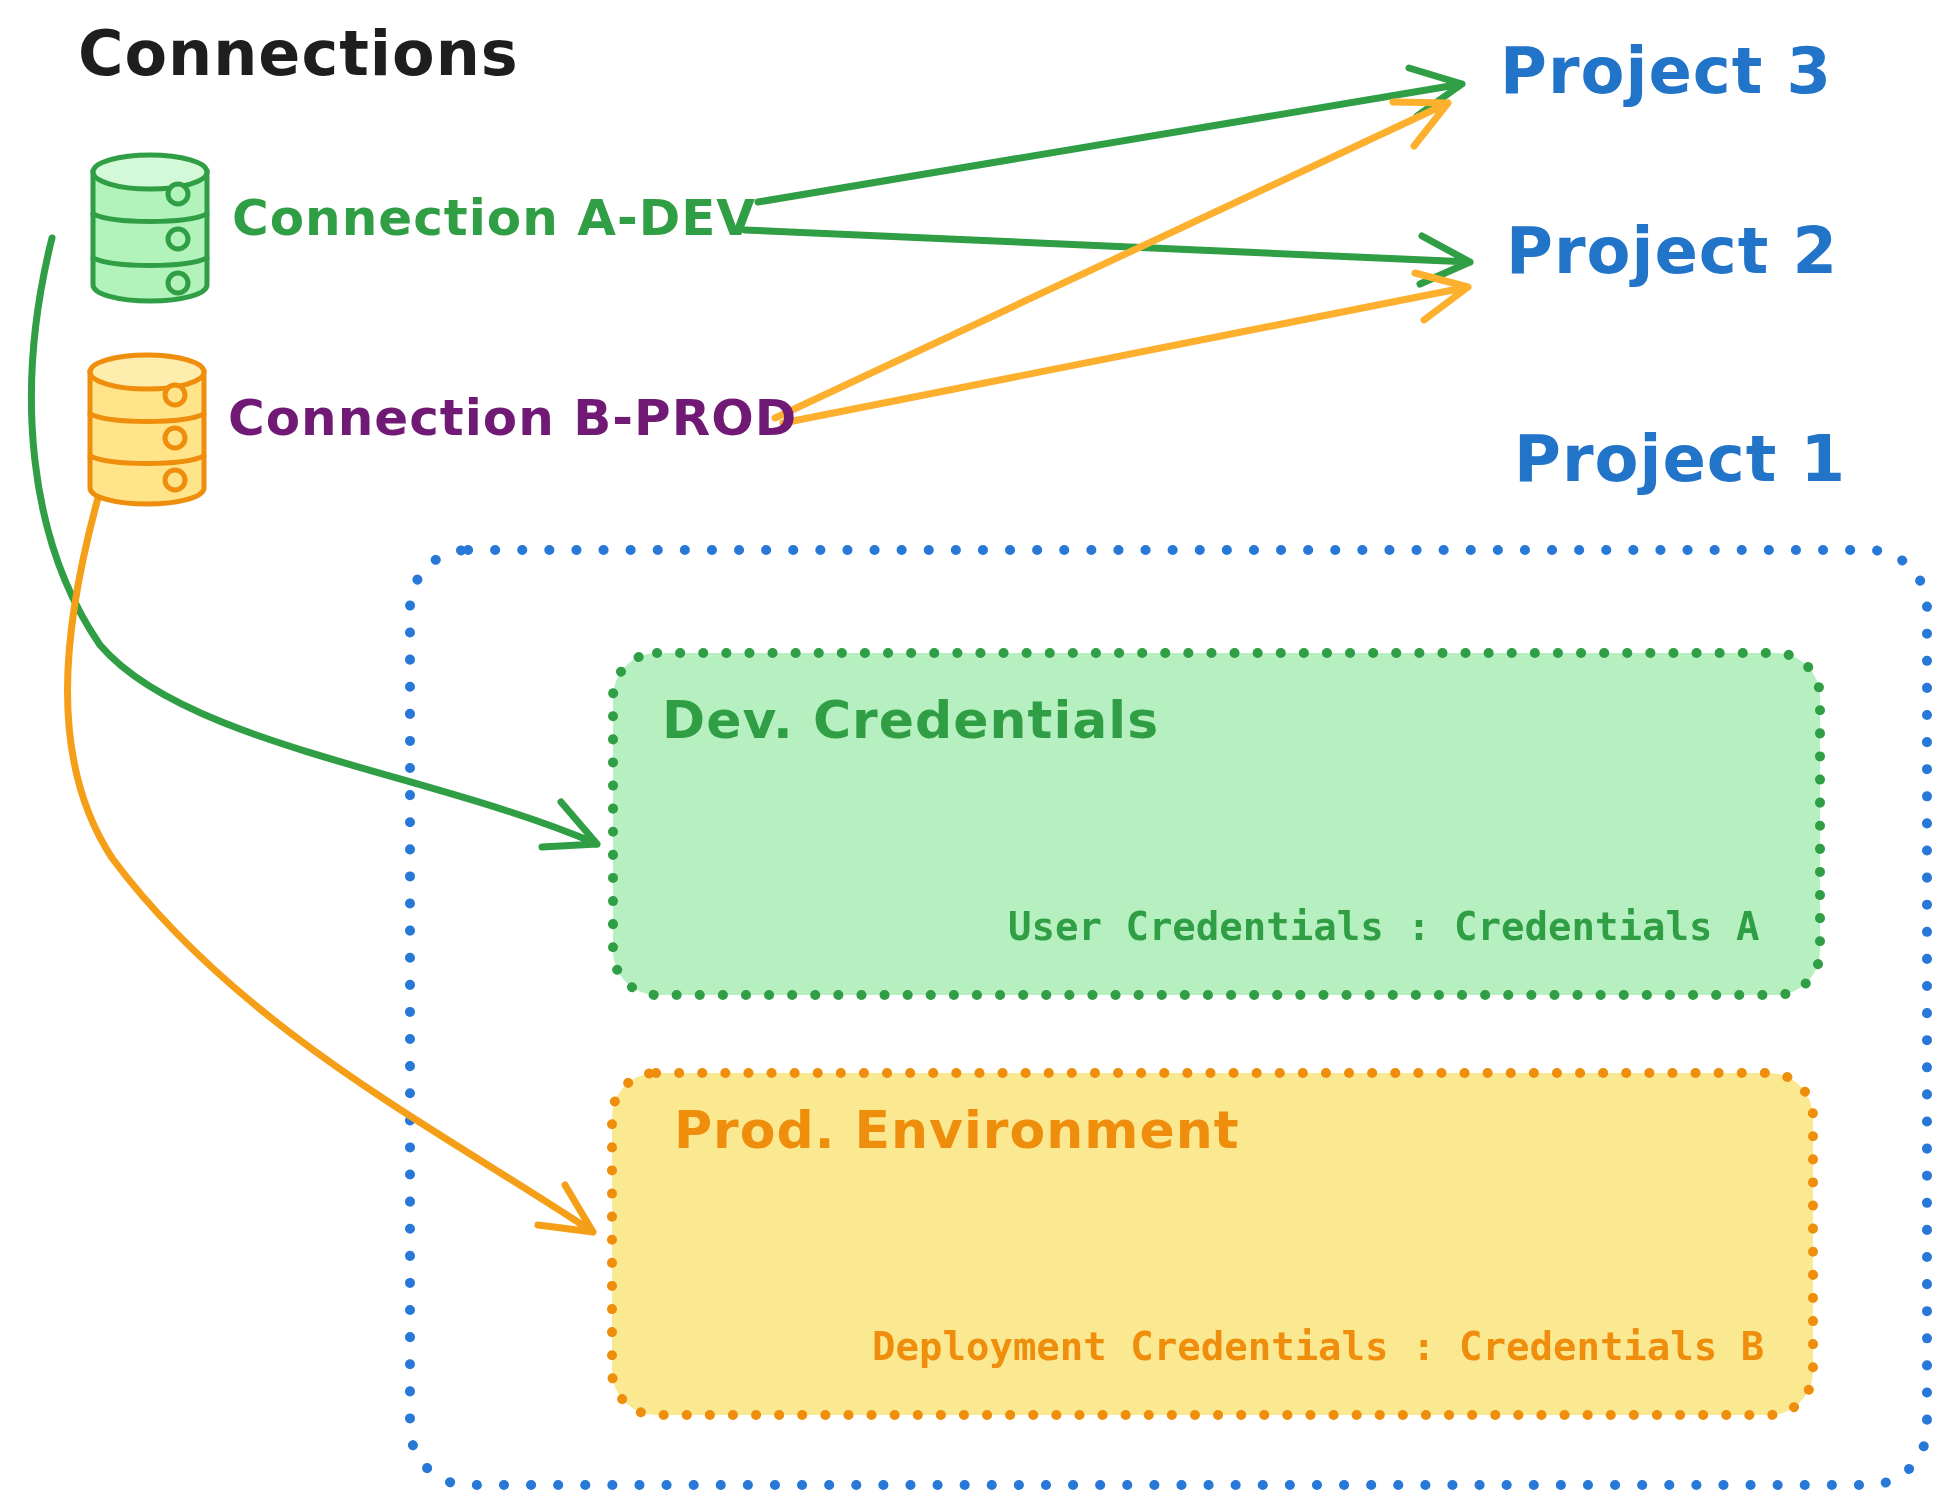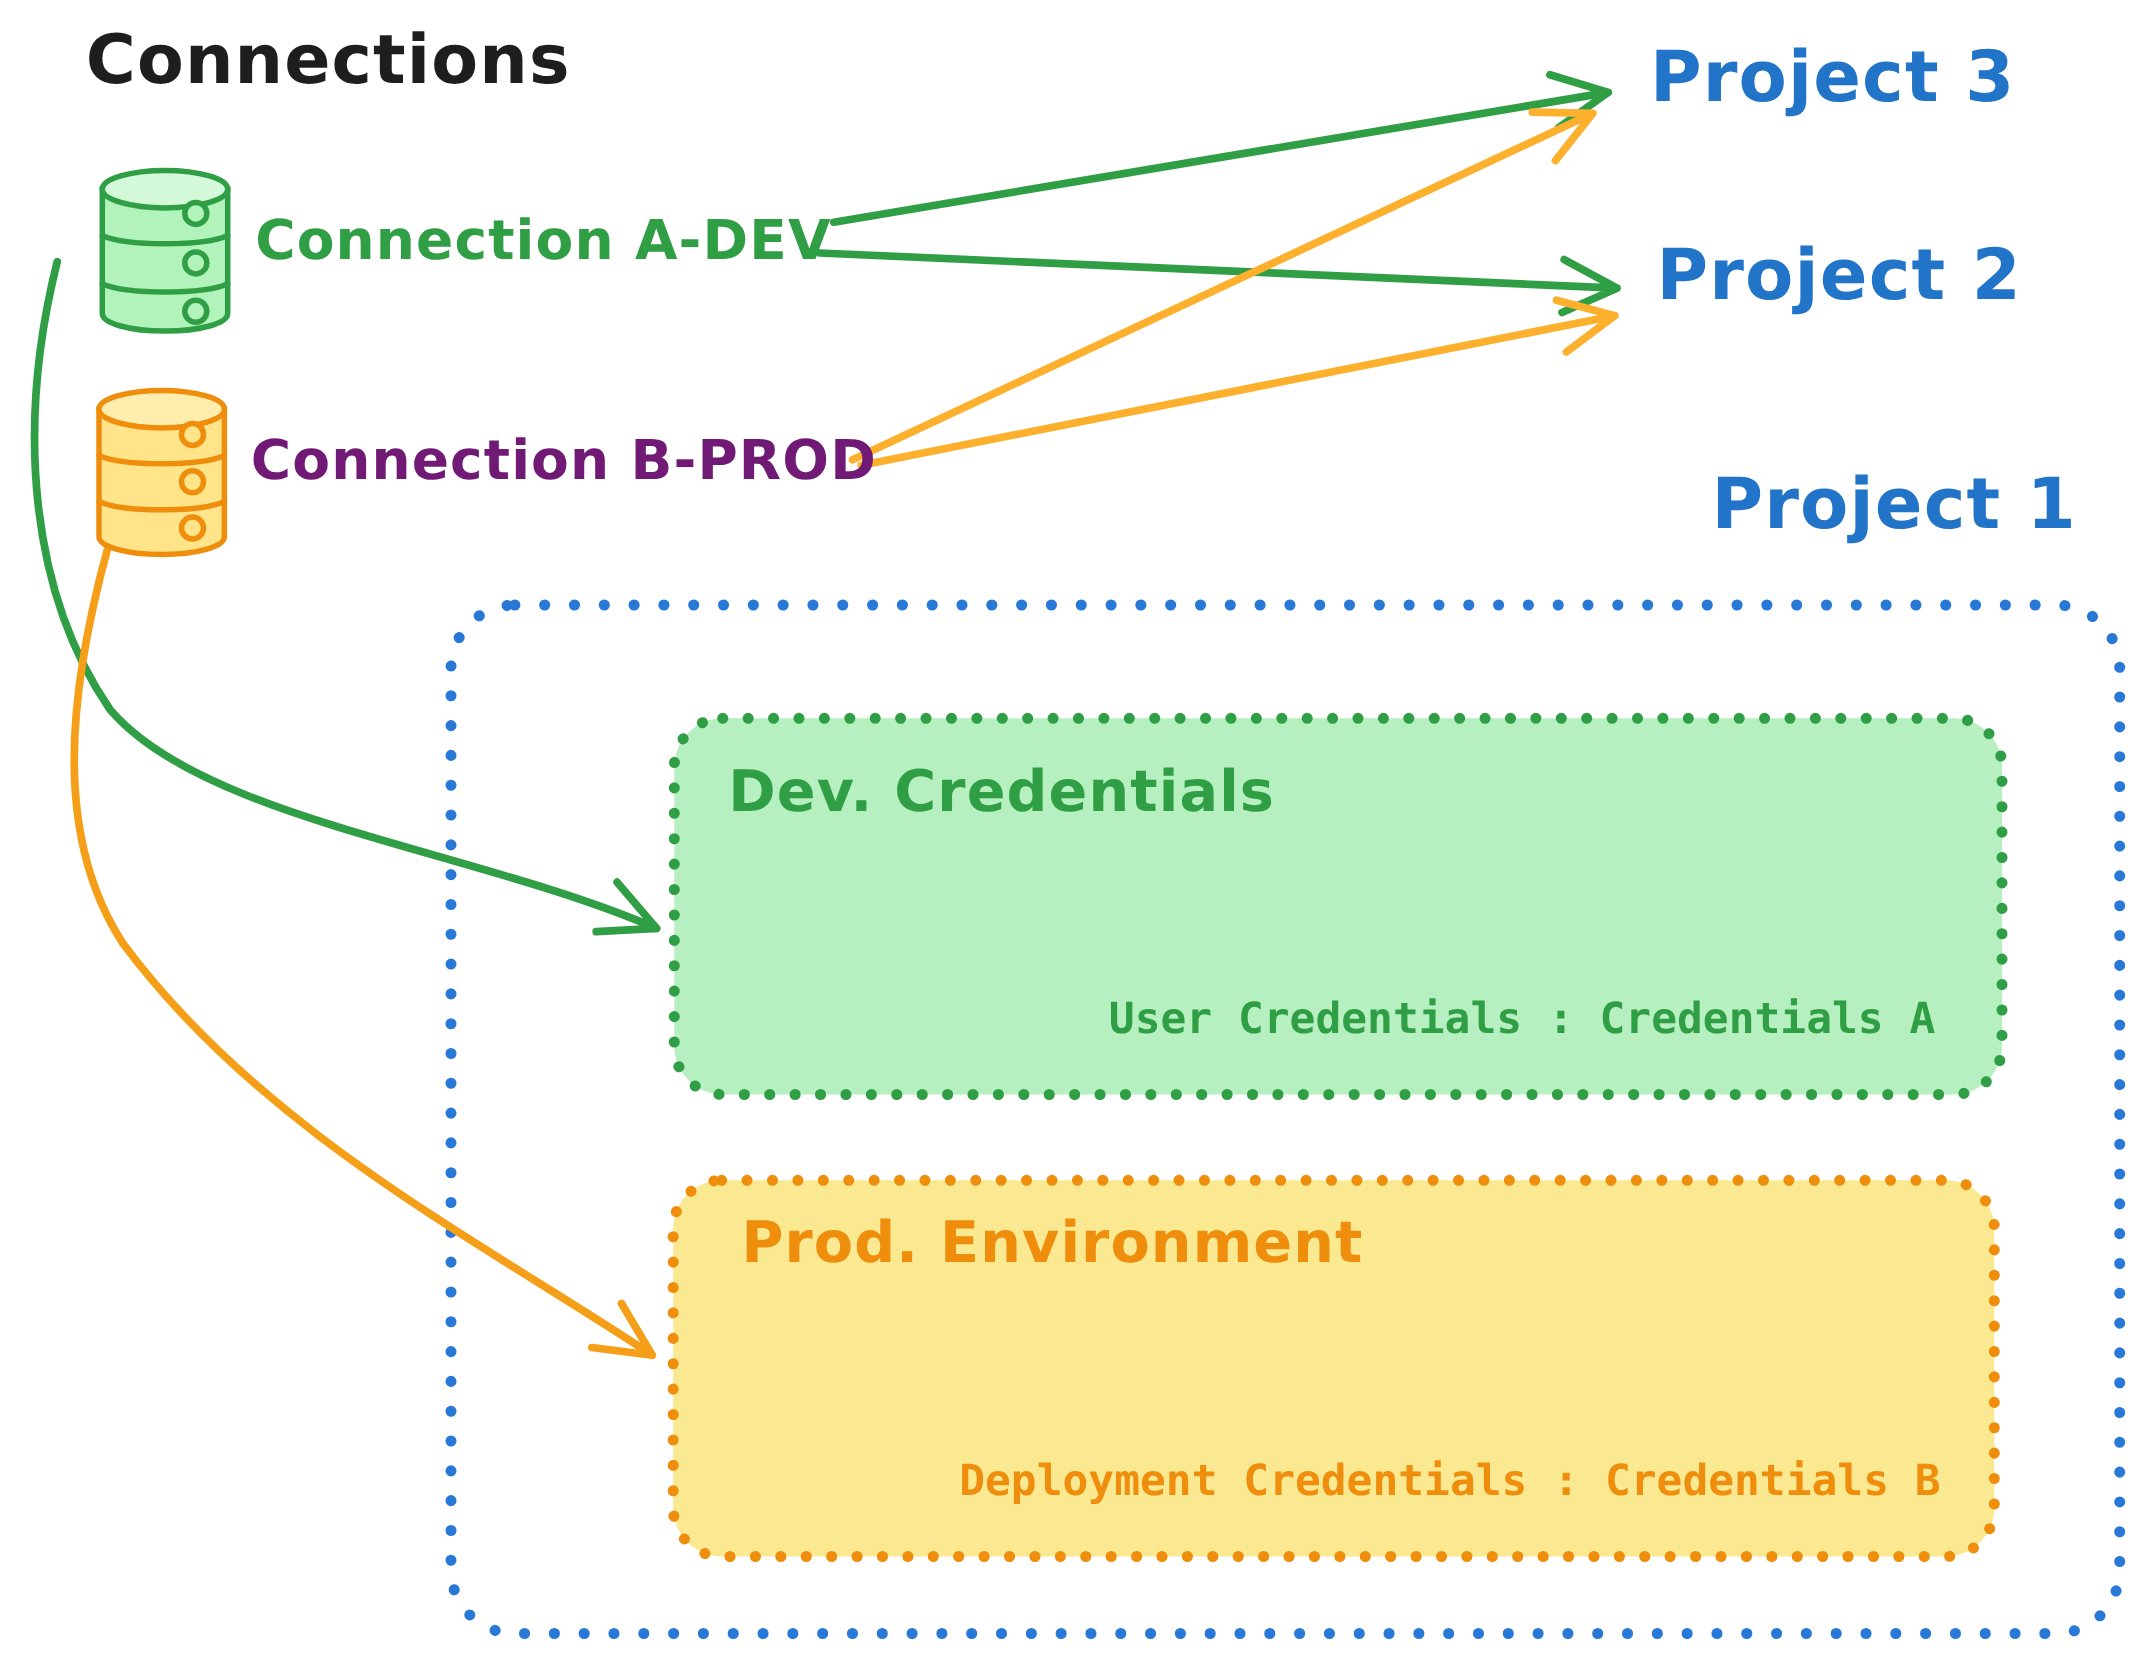--- a/index.html
+++ b/index.html
@@ -13,21 +13,21 @@
   #diagram-svg { position:absolute; left:0; top:0; }
   .label { position:absolute; white-space:nowrap; line-height:1.1; }
   .hw { font-family:"DejaVu Sans", sans-serif; font-weight:600; letter-spacing:1px; }
   .mono { font-family:"DejaVu Sans Mono", monospace; font-weight:700; }
 
   .title        { left:78px;  top:20px;  font-size:62px; color:#1e1e1e; }
   .conn-a       { left:232px; top:191px; font-size:50px; color:#2f9e44; }
   .conn-b       { left:228px; top:391px; font-size:50px; color:#701a75; }
   .project-3    { left:1500px; top:36px;  font-size:64px; color:#2274c8; }
   .project-2    { left:1506px; top:216px; font-size:64px; color:#2274c8;text-align:right; }
-  .project-1    { left:1514px; top:424px; font-size:64px; color:#2274c8;margin-left:42px; }
+  .project-1    { left:1514px; top:424px; font-size:64px; color:#2274c8; }
   .dev-title    { left:662px; top:692px;  font-size:52px; color:#2f9e44; }
   .prod-title   { left:674px; top:1102px; font-size:52px; color:#ef8d0c; }
   .dev-creds    { left:1008px; top:906px;  font-size:39px; color:#2f9e44; }
   .prod-creds   { left:872px;  top:1326px; font-size:39px; color:#ef8d0c; }
 </style>
 </head>
 <body>
 
 <div id="stage">
 

